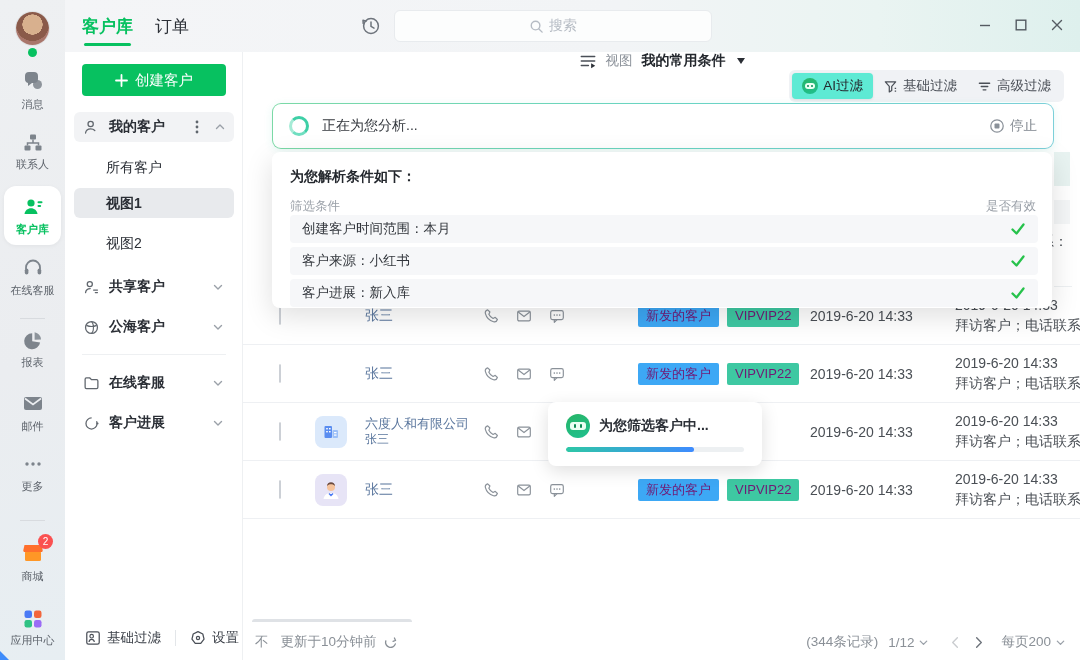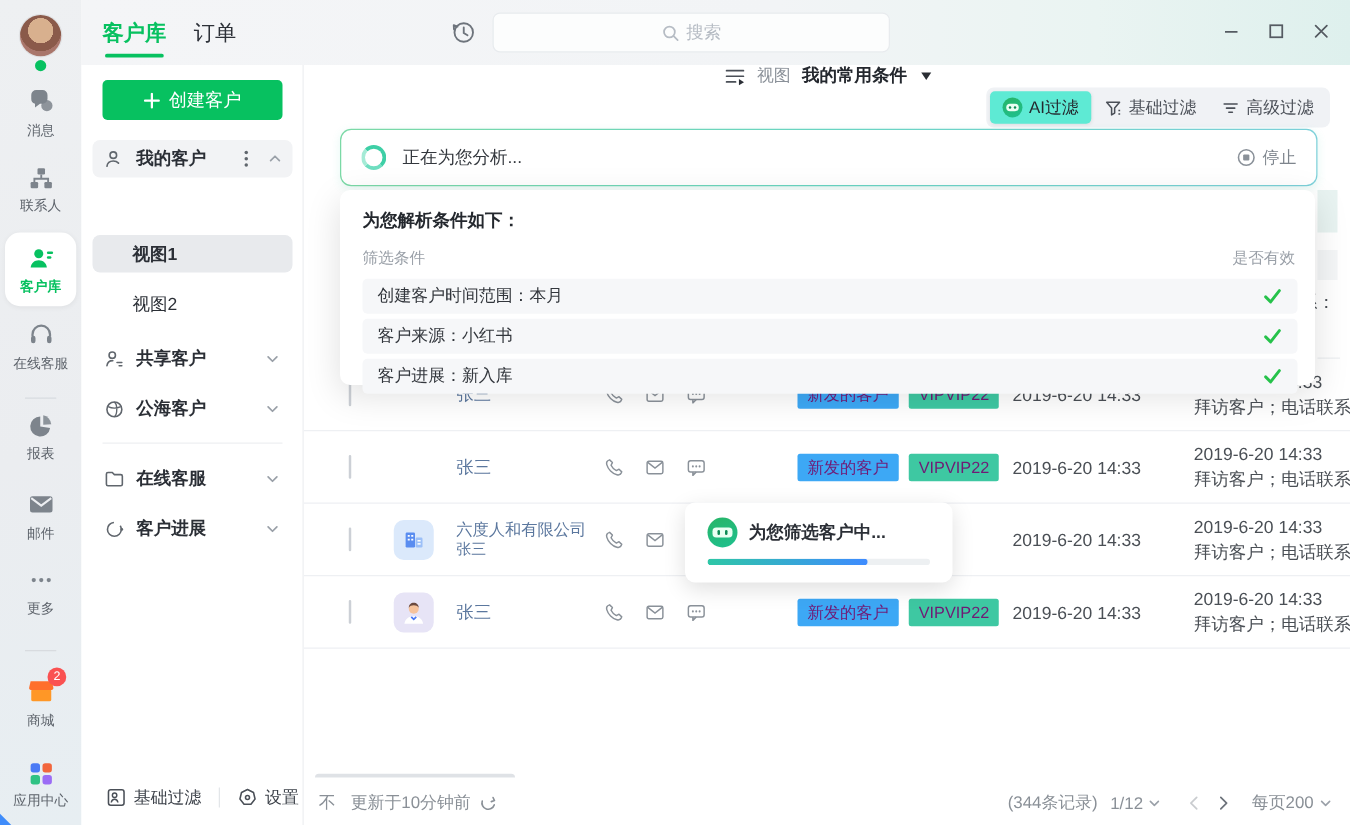--- a/index.html
+++ b/index.html
@@ -73,21 +73,21 @@
                  background:linear-gradient(90deg,#7bd9a6,#68d4c2,#7cd0d9); box-shadow:0 2px 8px rgba(46,199,166,.12); z-index:4; }
   .ai-bar { width:100%; height:100%; border-radius:8px; background:#fff; display:flex; align-items:center; padding:0 16px; }
   .spinner { width:20px; height:20px; border-radius:50%; border:3.5px solid #3ecfa6; border-left-color:#a5ebd6; border-bottom-color:#6fdec0; }
   .ai-status { margin-left:13px; font-size:14px; color:#33373d; }
   .stop-btn { margin-left:auto; display:flex; align-items:center; gap:5px; color:#7e858d; font-size:13.5px; cursor:pointer; }
 
   
   .popup { position:absolute; left:272px; top:152px; width:780px; height:156px; background:#fff; border-radius:8px;
            box-shadow:0 8px 28px rgba(0,0,0,.13); z-index:5; padding:16px 14px 8px 18px; }
   .popup-title { font-size:14px; font-weight:bold; color:#24282e; }
-  .popup-heads { display:flex; justify-content:space-between; margin:12px 2px 8px 0; font-size:12.5px; color:#9aa0a8; }
+  .popup-heads { display:flex; justify-content:space-between; margin:12px 2px 0 0; font-size:12.5px; color:#9aa0a8; }
   .cond-row { height:28px; background:#f6f7f9; border-radius:4px; margin-bottom:4px; display:flex; align-items:center;
               justify-content:space-between; padding:0 12px; font-size:13.5px; color:#33373d; }
 
   
   .frag1 { position:absolute; left:1054px; top:152px; width:16px; height:34px; background:#e8f3f1; z-index:1; }
   .frag2 { position:absolute; left:1054px; top:200px; width:16px; height:24px; background:#f4f6f7; z-index:1; }
   .frag-note { position:absolute; left:1040px; top:233px; font-size:14px; color:#4a4f55; z-index:1; }
   .frag-line { position:absolute; left:1054px; top:286px; width:18px; height:1px; background:#edf0f2; z-index:1; }
 
   
@@ -326,20 +326,21 @@
             </g>
           </svg>
       </span>
       <span class="chev">
         <svg width="12" height="12" viewBox="0 0 12 12">
             <path d="M2.5 7.5L6 4l3.5 3.5" fill="none" stroke="#9aa0a8" stroke-width="1.4" stroke-linecap="round" stroke-linejoin="round"></path>
           </svg>
       </span>
     </div>
 
+    <div class="sb-child" style="top:100px">所有客户</div>
     <div class="sb-child sel" style="top:136px">视图1</div>
     <div class="sb-child" style="top:176px">视图2</div>
 
     <div class="sb-group sb-sec" style="top:220px">
       <span class="gicon">
         <svg width="17" height="17" viewBox="0 0 20 20">
             <circle cx="8" cy="6" r="3" fill="none" stroke="#60666d" stroke-width="1.5"></circle>
             <path d="M3 16c.4-3 2.6-4.8 5.5-4.8" fill="none" stroke="#60666d" stroke-width="1.5" stroke-linecap="round"></path>
             <path d="M12.5 13h4.5M14.5 16h2.5" stroke="#60666d" stroke-width="1.5" stroke-linecap="round"></path>
           </svg>

